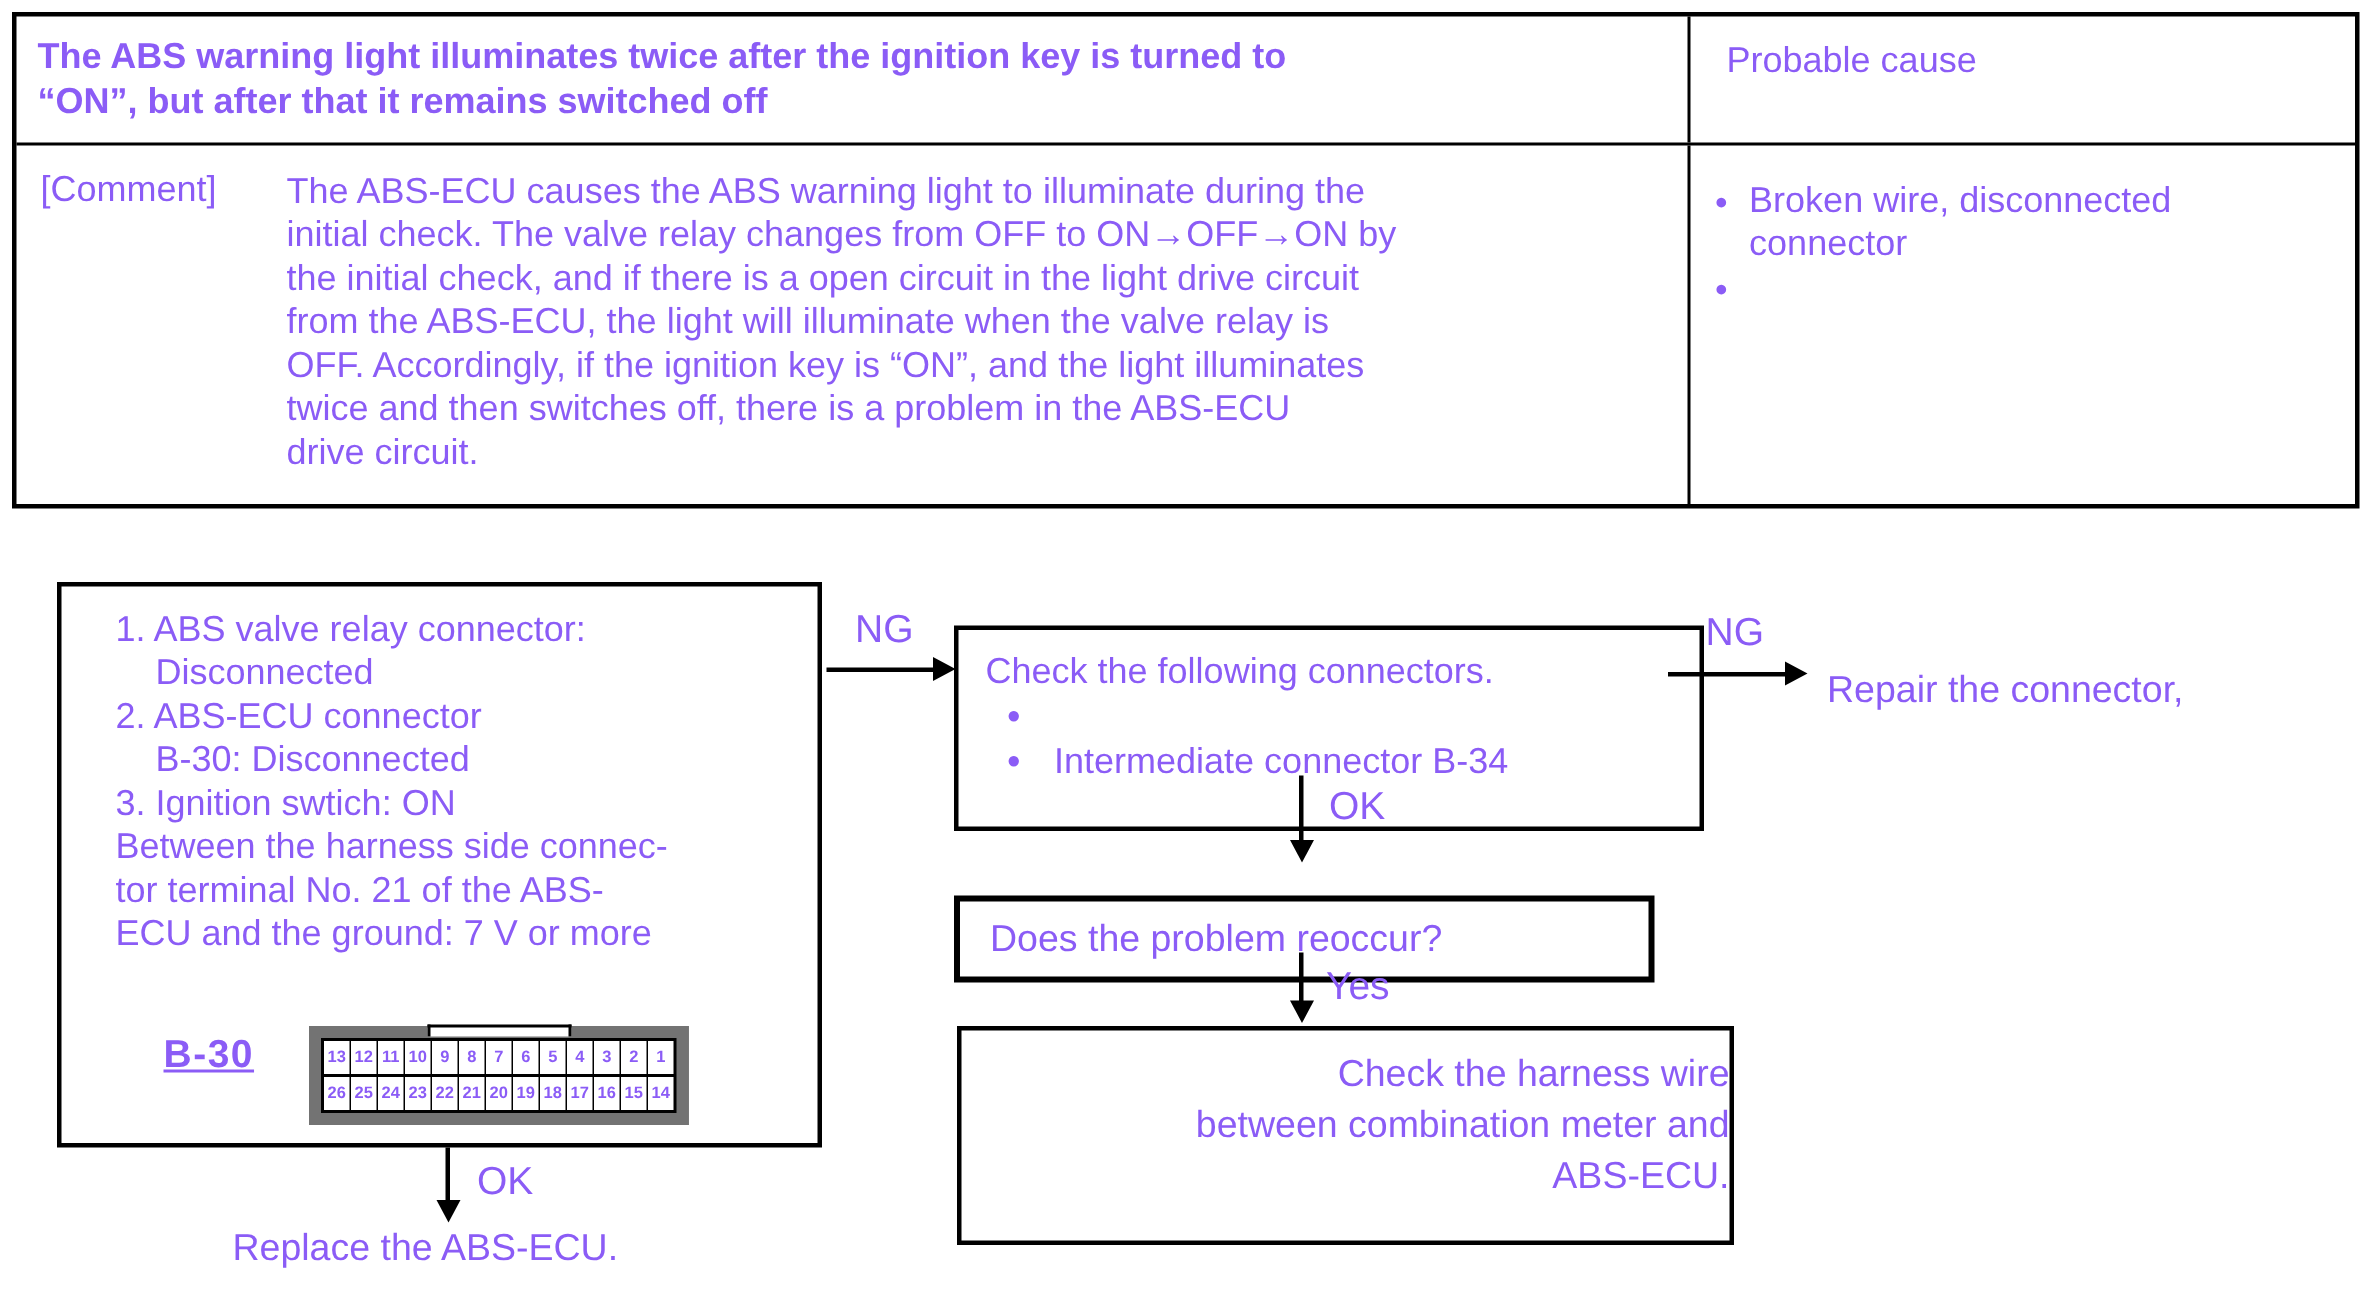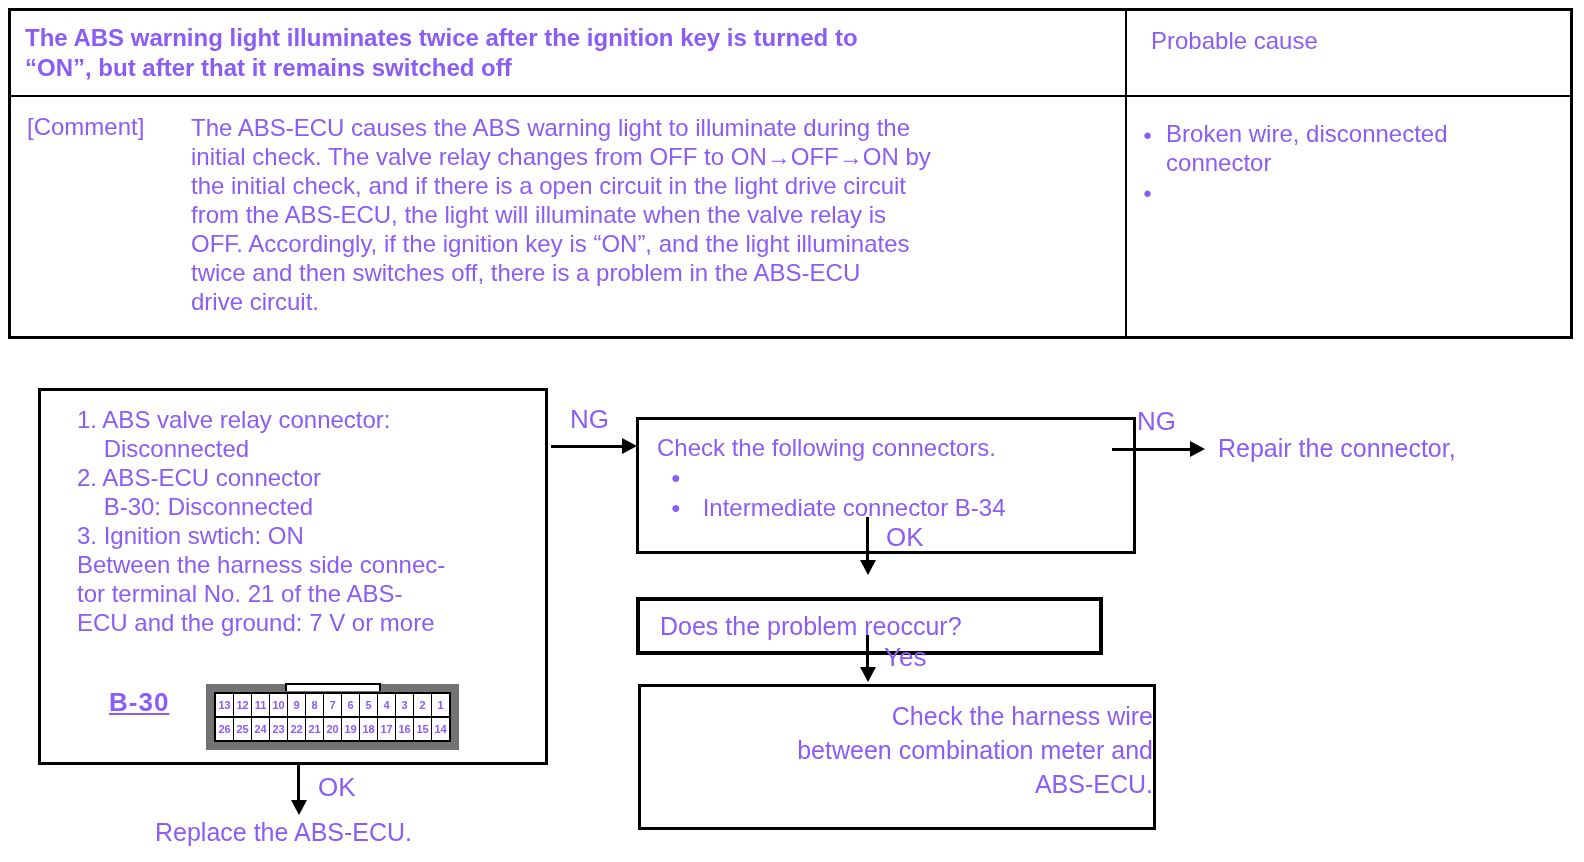--- a/index.html
+++ b/index.html
@@ -155,21 +155,21 @@
       <li>
         <span class="bullet">●</span>
         <span>Intermediate connector B-34</span>
       </li>
     </ul>
   </div>
 
   <div class="lbl" style="left:1137px; top:406px;">NG</div>
   <div class="line-h" style="left:1112px; top:448px; width:81px;"></div>
   <div class="arr-r" style="left:1190px; top:441px;"></div>
-  <div class="loose" style="left:1218px; top:434px;">Repair the connector,</div>
+  <div class="loose" style="left:1218px; top:446px;">Repair the connector,</div>
 
   <div class="line-v" style="left:866px; top:517px; height:46px;"></div>
   <div class="lbl" style="left:886px; top:522px;">OK</div>
   <div class="arr-d" style="left:860px; top:560px;"></div>
 
   <div class="fbox" id="reoccur-box">
     <div class="reoccur-text">Does the problem reoccur?</div>
   </div>
 
   <div class="line-v" style="left:866px; top:635px; height:34px;"></div>

